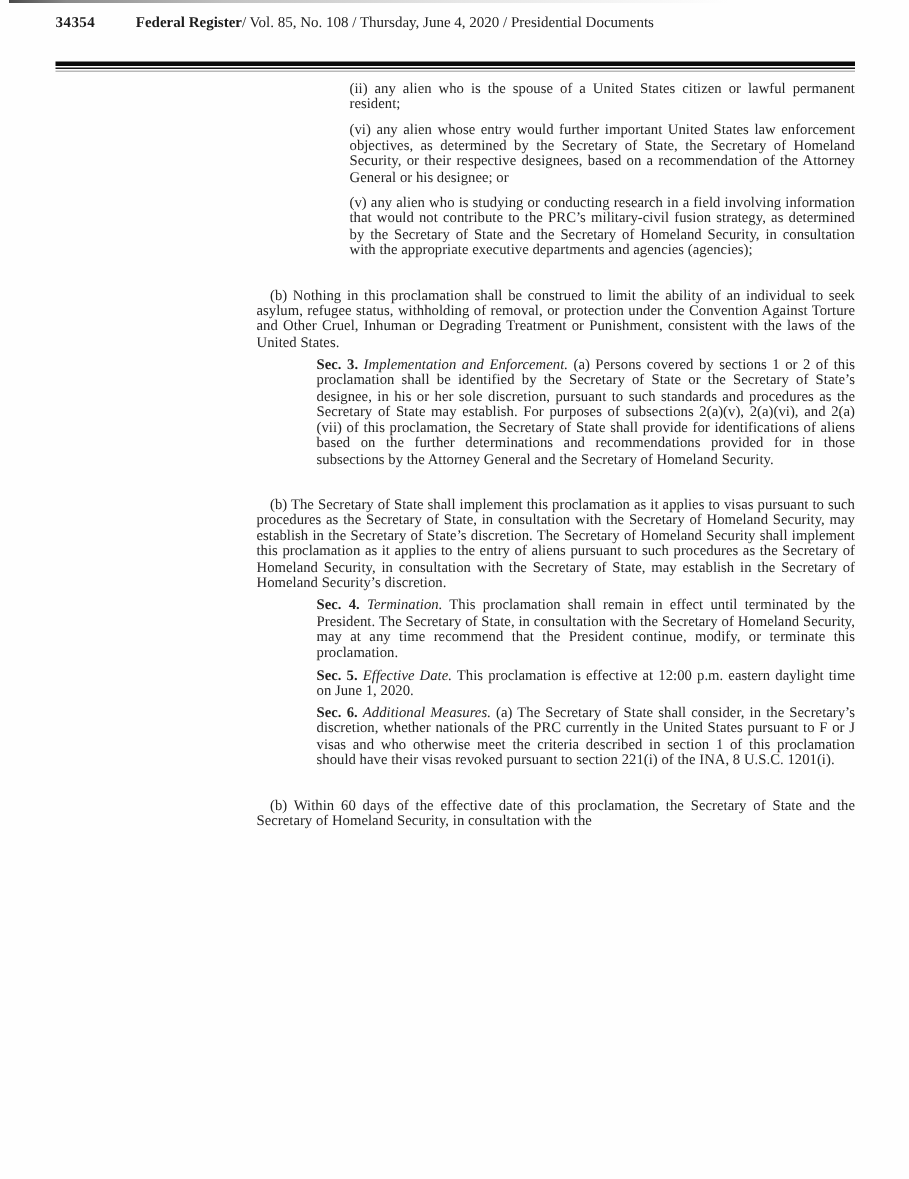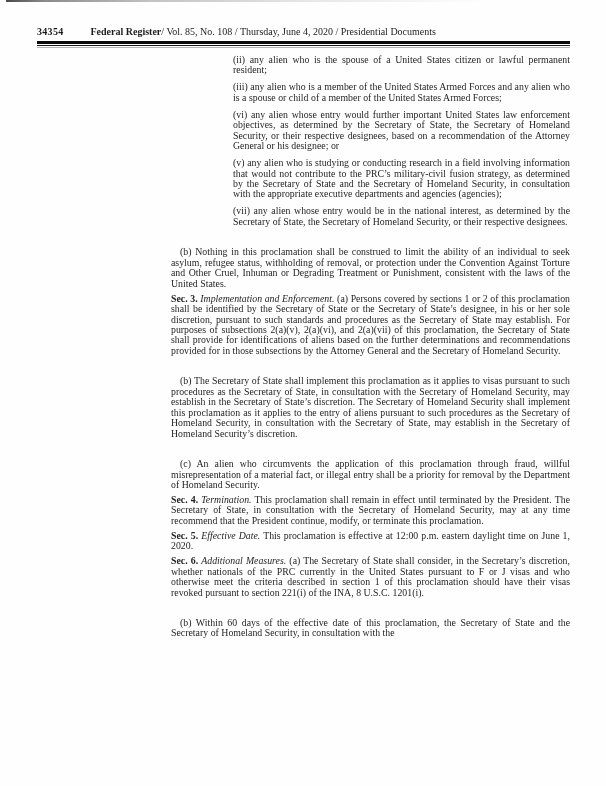--- a/index.html
+++ b/index.html
@@ -20,21 +20,21 @@
   .scan-artifact {
     position: absolute;
     top: 0;
     left: 6px;
     width: 480px;
     height: 2px;
     background: linear-gradient(to right, #4a4a4a 0%, #8a8a8a 8%, #c2c2c2 30%, #e6e6e6 62%, rgba(255,255,255,0) 100%);
   }
   .header-row {
     position: absolute;
-    top: 26px;
+    top: 10px;
     left: 37px;
     width: 533px;
     font-size: 10px;
     line-height: 12px;
     white-space: nowrap;
     color: #1c1c1c;
     font-family: Liberation Serif, serif;
   }
   .page-number {
     display: inline-block;
@@ -80,20 +80,21 @@
   }
   p.sub:first-child {
     margin-top: 0;
   }
   p.ind {
     margin-top: 20px;
     text-indent: 9px;
   }
   p.sec {
     margin-top: 4.5px;
+    margin-left: 40px;
   }
   .sec-label {
     font-weight: bold;
   }
   .sec-title {
     font-style: italic;
   }
 </style>
 </head>
 <body>
@@ -108,31 +109,28 @@
 
   <div class="double-rule">
     <div class="r1"></div>
     <div class="gap"></div>
     <div class="r2"></div>
     <div class="r3"></div>
   </div>
 
   <div class="body-col">
     <p class="sub">(ii) any alien who is the spouse of a United States citizen or lawful permanent resident;</p>
-    <p class="sub">(iii) any alien who is a member of the United States Armed Forces and any alien who is a spouse or child of a member of the United States Armed Forces;</p>
     <p class="sub">(vi) any alien whose entry would further important United States law enforcement objectives, as determined by the Secretary of State, the Secretary of Homeland Security, or their respective designees, based on a recommendation of the Attorney General or his designee; or</p>
     <p class="sub">(v) any alien who is studying or conducting research in a field involving information that would not contribute to the PRC’s military-civil fusion strategy, as determined by the Secretary of State and the Secretary of Homeland Security, in consultation with the appropriate executive departments and agencies (agencies);</p>
-    <p class="sub">(vii) any alien whose entry would be in the national interest, as determined by the Secretary of State, the Secretary of Homeland Security, or their respective designees.</p>
 
     <p class="ind">(b) Nothing in this proclamation shall be construed to limit the ability of an individual to seek asylum, refugee status, withholding of removal, or protection under the Convention Against Torture and Other Cruel, Inhuman or Degrading Treatment or Punishment, consistent with the laws of the United States.</p>
 
     <p class="sec"><span class="sec-label">Sec. 3.</span> <span class="sec-title">Implementation and Enforcement.</span> <span>(a) Persons covered by sections 1 or 2 of this proclamation shall be identified by the Secretary of State or the Secretary of State’s designee, in his or her sole discretion, pursuant to such standards and procedures as the Secretary of State may establish. For purposes of subsections 2(a)(v), 2(a)(vi), and 2(a)(vii) of this proclamation, the Secretary of State shall provide for identifications of aliens based on the further determinations and recommendations provided for in those subsections by the Attorney General and the Secretary of Homeland Security.</span></p>
 
     <p class="ind">(b) The Secretary of State shall implement this proclamation as it applies to visas pursuant to such procedures as the Secretary of State, in consultation with the Secretary of Homeland Security, may establish in the Secretary of State’s discretion. The Secretary of Homeland Security shall implement this proclamation as it applies to the entry of aliens pursuant to such procedures as the Secretary of Homeland Security, in consultation with the Secretary of State, may establish in the Secretary of Homeland Security’s discretion.</p>
-    <p class="ind">(c) An alien who circumvents the application of this proclamation through fraud, willful misrepresentation of a material fact, or illegal entry shall be a priority for removal by the Department of Homeland Security.</p>
 
     <p class="sec"><span class="sec-label">Sec. 4.</span> <span class="sec-title">Termination.</span> <span>This proclamation shall remain in effect until terminated by the President. The Secretary of State, in consultation with the Secretary of Homeland Security, may at any time recommend that the President continue, modify, or terminate this proclamation.</span></p>
 
     <p class="sec"><span class="sec-label">Sec. 5.</span> <span class="sec-title">Effective Date.</span> <span>This proclamation is effective at 12:00 p.m. eastern daylight time on June 1, 2020.</span></p>
 
     <p class="sec"><span class="sec-label">Sec. 6.</span> <span class="sec-title">Additional Measures.</span> <span>(a) The Secretary of State shall consider, in the Secretary’s discretion, whether nationals of the PRC currently in the United States pursuant to F or J visas and who otherwise meet the criteria described in section 1 of this proclamation should have their visas revoked pursuant to section 221(i) of the INA, 8 U.S.C. 1201(i).</span></p>
 
     <p class="ind">(b) Within 60 days of the effective date of this proclamation, the Secretary of State and the Secretary of Homeland Security, in consultation with the</p>
   </div>
 

